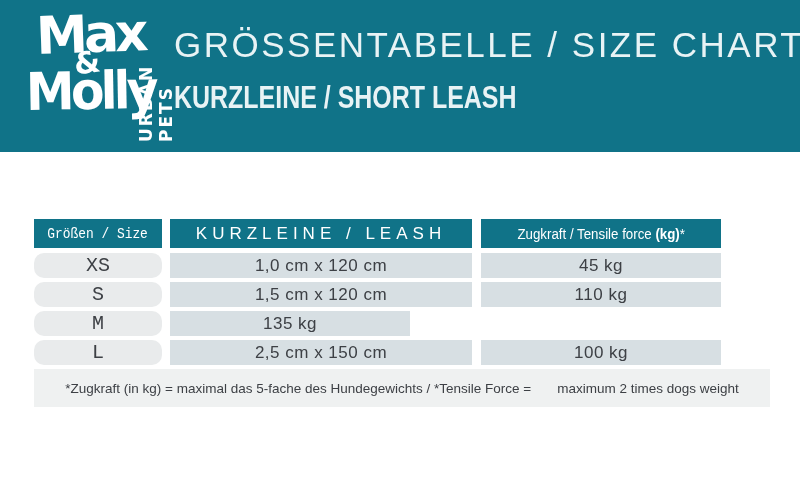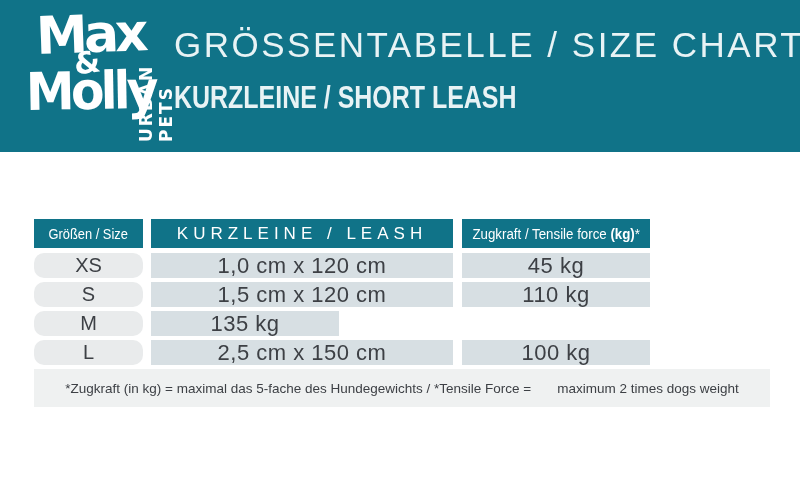--- a/index.html
+++ b/index.html
@@ -54,32 +54,32 @@
     font-size: 32px; font-weight: bold;
     color: #e8f3f5; white-space: nowrap;
   }
   .subtitle .cond-l { display: inline-block; transform: scaleX(0.78); transform-origin: left center; }
 
   
   .size-table { position: absolute; left: 34px; top: 219px; width: 736px; }
   .trow { display: flex; height: 25px; margin-bottom: 4px; }
   .trow.thead { height: 29px; margin-bottom: 5px; }
   .cell { display: flex; align-items: center; justify-content: center; }
-  .c1 { width: 109px; margin-right: 8px; }
+  .c1 { width: 128px; margin-right: 8px; font-family: Liberation Mono, monospace; }
   .c2 { width: 302px; margin-right: 9px; }
-  .c3 { width: 188px; }
+  .c3 { width: 240px; }
   .th  { background: #107388; color: #ffffff; }
   .td-gray { background: #e9ebec; }
   .td-blue { background: #d7dfe3; }
   .th-size-text  { font-size: 14px; display: inline-block; transform: scaleX(0.92); white-space: nowrap; }
   .th-leash-text { font-size: 17px; letter-spacing: 5px; white-space: nowrap; }
   .th-force-wrap { font-size: 14px; display: inline-block; transform: scaleX(0.95); white-space: nowrap; }
   .th-force-wrap b { font-weight: bold; }
   .size-val  { font-size: 20px; color: #3d4045; border-radius: 10px; }
-  .cell-val  { font-size: 22px; color: #3d4045; letter-spacing: 0.5px; }
+  .cell-val  { font-size: 17px; color: #3d4045; letter-spacing: 0.5px; }
 
   .tfoot {
     height: 38px; margin-top: 3px;
     background: #eff1f1;
     display: flex; align-items: center; justify-content: center;
     font-size: 13.5px; color: #3d4045;
     white-space: nowrap;
   }
   .note-gap { display: inline-block; width: 26px; }
 </style>

